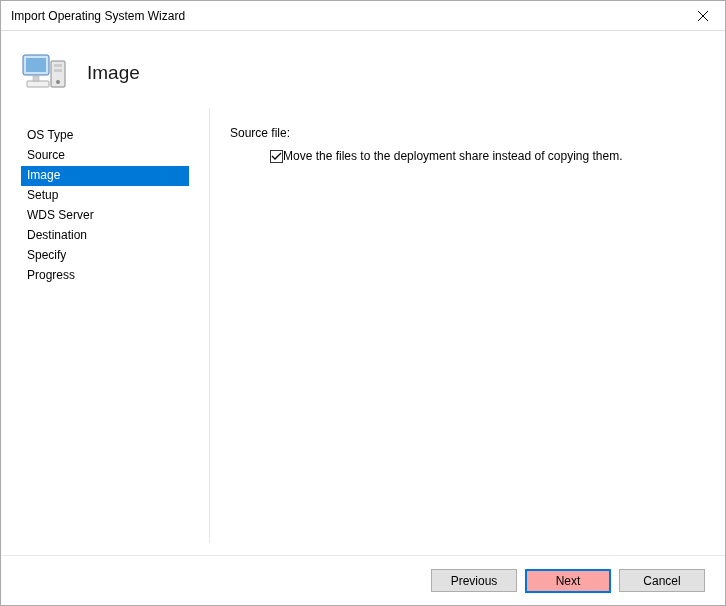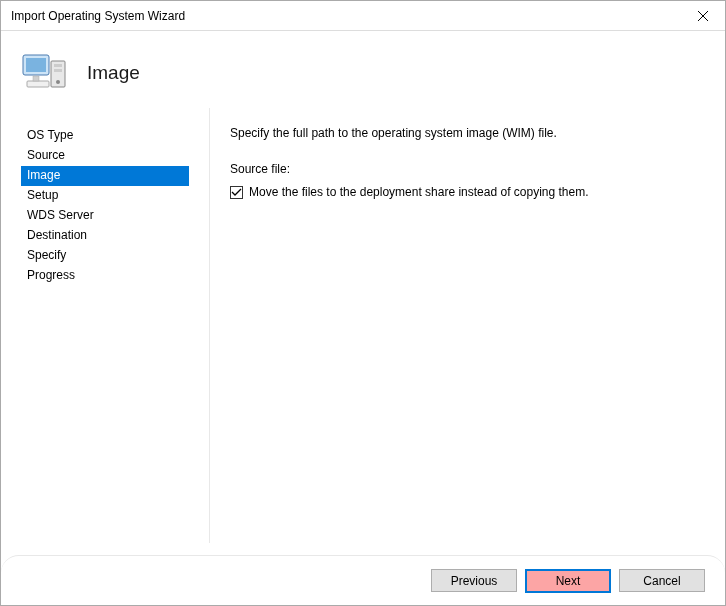--- a/index.html
+++ b/index.html
@@ -89,42 +89,41 @@
       border: 1px solid #adadad;
       background: #e1e1e1;
       font-family: inherit;
       font-size: 12px;
       cursor: pointer;
       margin-left: auto;
     }
     .checkbox-row {
       display: flex;
       align-items: center;
-      gap: 6px;
       margin-top: 9px;
+      margin-left: 40px;
     }
     .checkbox {
       width: 13px; height: 13px;
       border: 1px solid #333;
       display: flex;
       align-items: center;
       justify-content: center;
       background: #fff;
       cursor: pointer;
     }
     .checkbox svg { width: 11px; height: 11px; }
     .footer {
       height: 50px;
       display: flex;
       align-items: center;
       justify-content: flex-end;
       gap: 8px;
       padding: 0 20px;
       border-top: 1px solid #e8e8e8;
-      border-radius: 18px;
     }
     .footer-btn {
       width: 86px;
       height: 23px;
       border: 1px solid #adadad;
       background: #e1e1e1;
       font-family: inherit;
       font-size: 12px;
       cursor: pointer;
     }
@@ -168,21 +167,20 @@
     <div class="nav-item">Source</div>
     <div class="nav-item active">Image</div>
     <div class="nav-item">Setup</div>
     <div class="nav-item">WDS Server</div>
     <div class="nav-item">Destination</div>
     <div class="nav-item">Specify</div>
     <div class="nav-item">Progress</div>
   </div>
 
   <div class="main">
-    <div class="instruction">Specify the full path to the operating system image (WIM) file.</div>
     <div class="field-label">Source file:</div>
     <div class="checkbox-row">
       <span class="checkbox">
         <svg viewBox="0 0 11 11">
             <path d="M1 5 L4 8 L10 2" stroke="#000" stroke-width="1.3" fill="none"></path>
           </svg>
       </span>
       <span>Move the files to the deployment share instead of copying them.</span>
     </div>
   </div>

